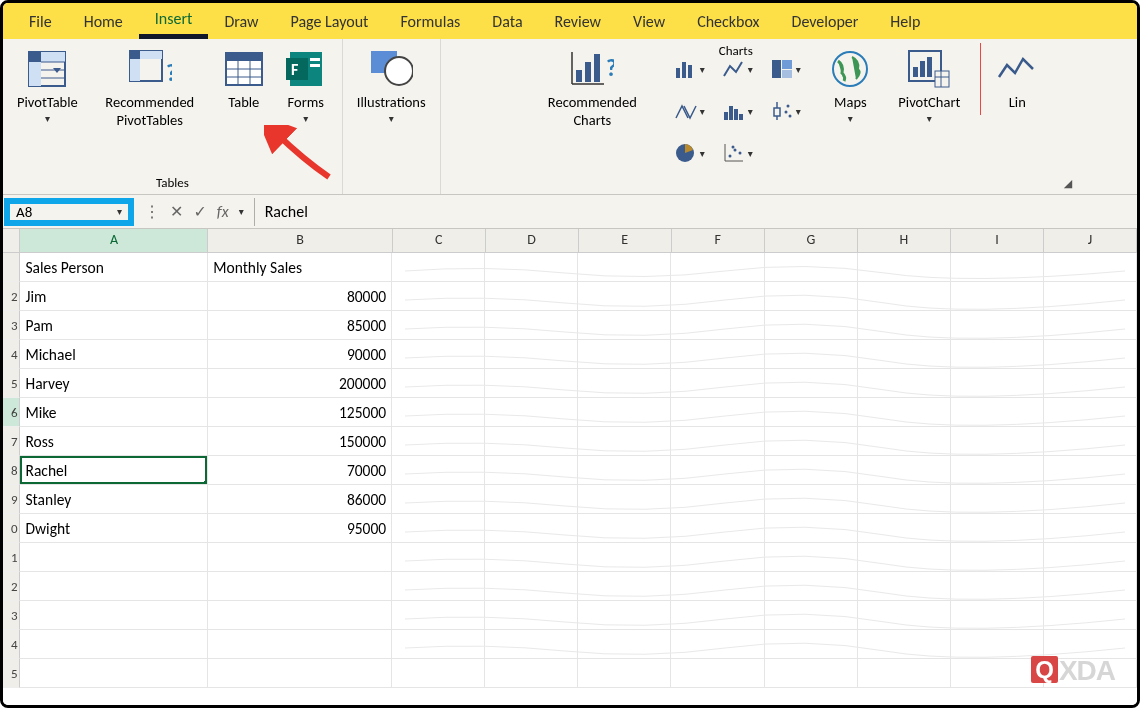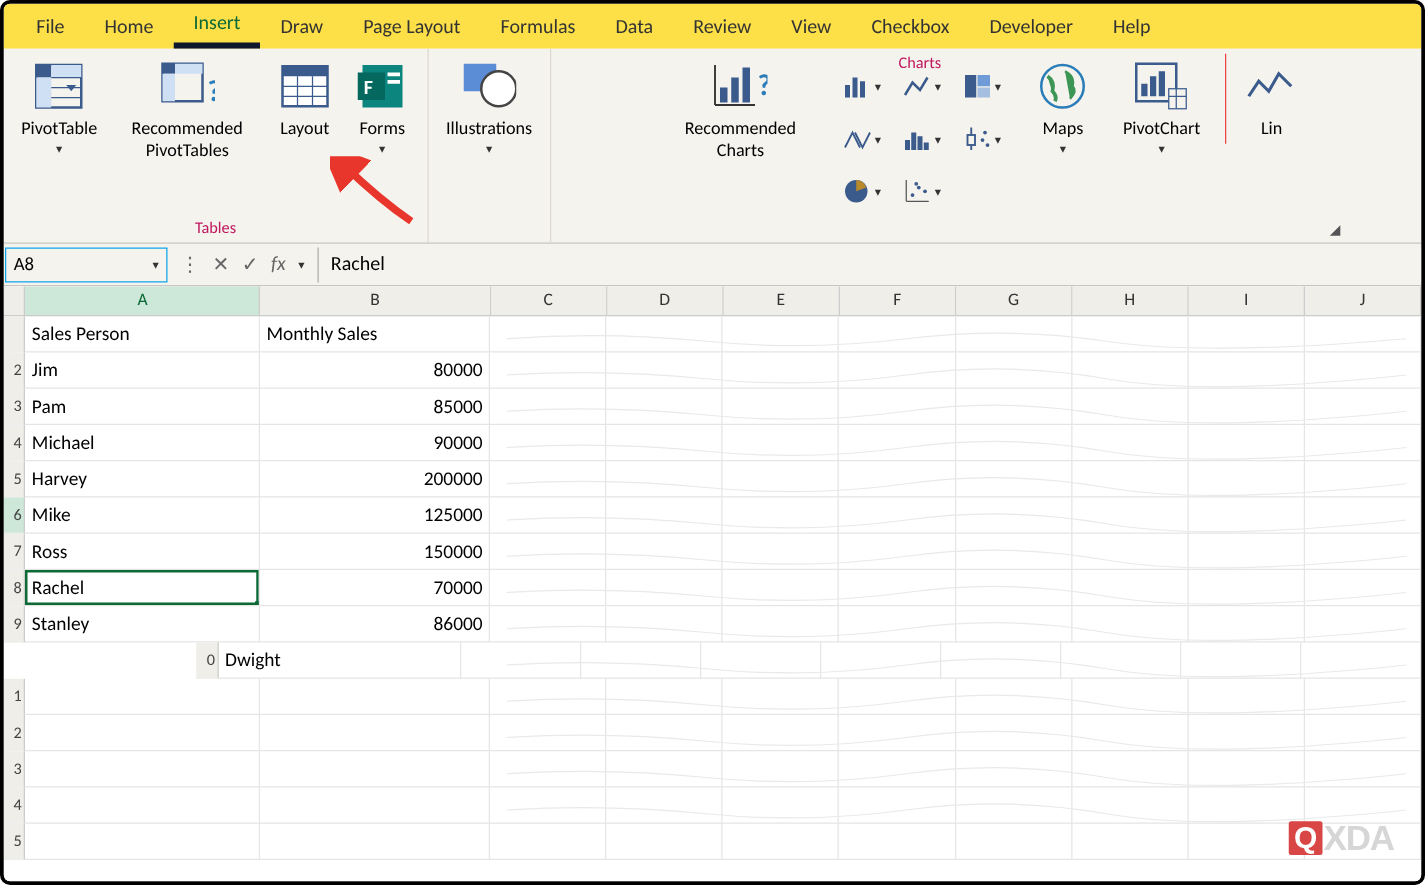--- a/index.html
+++ b/index.html
@@ -49,21 +49,21 @@
     position: relative;
   }
   .ribbon-group-items {
     display: flex;
     flex: 1;
     gap: 6px;
     align-items: flex-start;
   }
   .ribbon-group-label {
     font-size: 13px;
-    color: #be185d;
+    color: #000000;
     margin-top: auto;
     padding-bottom: 2px;
   }
   .big-btn {
     display: flex;
     flex-direction: column;
     align-items: center;
     justify-content: flex-start;
     padding: 4px 6px;
     min-width: 56px;
@@ -115,21 +115,21 @@
   .formula-bar {
     height: 34px;
     background: #f5f3ee;
     display: flex;
     align-items: center;
     border-bottom: 1px solid #c8c6c0;
   }
   .name-box {
     width: 130px;
     height: 28px;
-    border: 1px solid #0ea5e9;
+    border: 6px solid #0ea5e9;
     margin-left: 1px;
     padding: 2px 6px;
     display: flex;
     align-items: center;
     justify-content: space-between;
     font-size: 15px;
     background: #f5f3ee;
   }
   .fb-controls {
     display: flex;
@@ -180,21 +180,20 @@
   .col-other { width: 96px; }
   .col-h.selected { background: #cde7d8; color: #0c6936; }
   .wavy-bg {
     position: absolute;
     left: 402px; right: 0; top: 24px; bottom: 0;
     pointer-events: none;
   }
   .row {
     display: flex;
     height: 29px;
-    justify-content: flex-end;
   }
   .row-h {
     width: 18px;
     text-align: right;
     padding-right: 2px;
     font-size: 13px;
     color: #444;
     border-right: 1px solid #ccc;
     border-bottom: 1px solid #eee;
     background: #f0eee9;
@@ -310,21 +309,21 @@
         <div class="icon-wrap">
           <svg width="40" height="36">
               <rect x="2" y="2" width="36" height="32" fill="#fff" stroke="#3a5b8c" stroke-width="2"></rect>
               <rect x="2" y="2" width="36" height="8" fill="#3a5b8c"></rect>
               <line x1="2" y1="18" x2="38" y2="18" stroke="#3a5b8c"></line>
               <line x1="2" y1="26" x2="38" y2="26" stroke="#3a5b8c"></line>
               <line x1="14" y1="10" x2="14" y2="34" stroke="#3a5b8c"></line>
               <line x1="26" y1="10" x2="26" y2="34" stroke="#3a5b8c"></line>
             </svg>
         </div>
-        <span>Layout</span>
+        <span>Table</span>
       </div>
       <div class="big-btn">
         <div class="icon-wrap">
           <svg width="40" height="38">
               <rect x="4" y="2" width="32" height="34" fill="#0b857e"></rect>
               <rect x="0" y="8" width="22" height="22" fill="#05685f"></rect>
               <text x="5" y="25" fill="#fff" font-size="16" font-weight="bold">F</text>
               <rect x="24" y="8" width="10" height="3" fill="#fff"></rect>
               <rect x="24" y="14" width="10" height="3" fill="#fff"></rect>
             </svg>
@@ -657,20 +656,21 @@
       <div class="cell colO"></div>
       <div class="cell colO"></div>
       <div class="cell colO"></div>
       <div class="cell colO"></div>
       <div class="cell colO"></div>
       <div class="cell colO"></div>
   </div>
   <div class="row">
     <div class="row-h">0</div>
     <div class="cell colA">Dwight</div>
+    <div class="cell colB">95000</div>
     <div class="cell colO"></div>
       <div class="cell colO"></div>
       <div class="cell colO"></div>
       <div class="cell colO"></div>
       <div class="cell colO"></div>
       <div class="cell colO"></div>
       <div class="cell colO"></div>
       <div class="cell colO"></div>
   </div>
   <div class="row">

